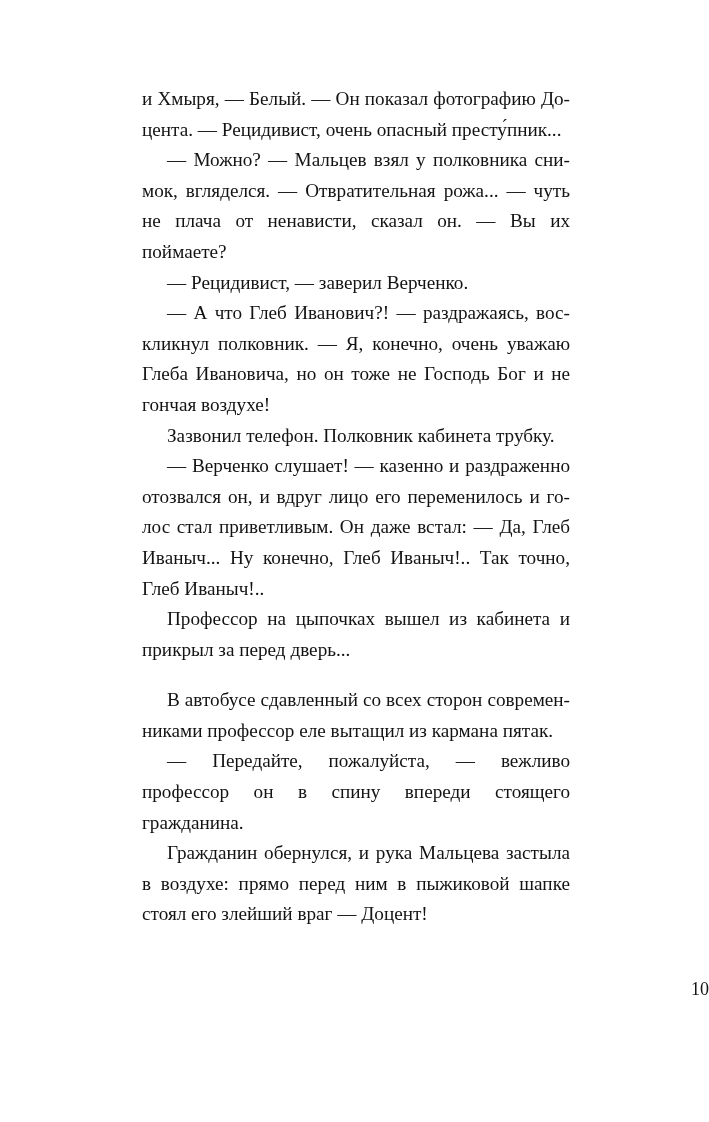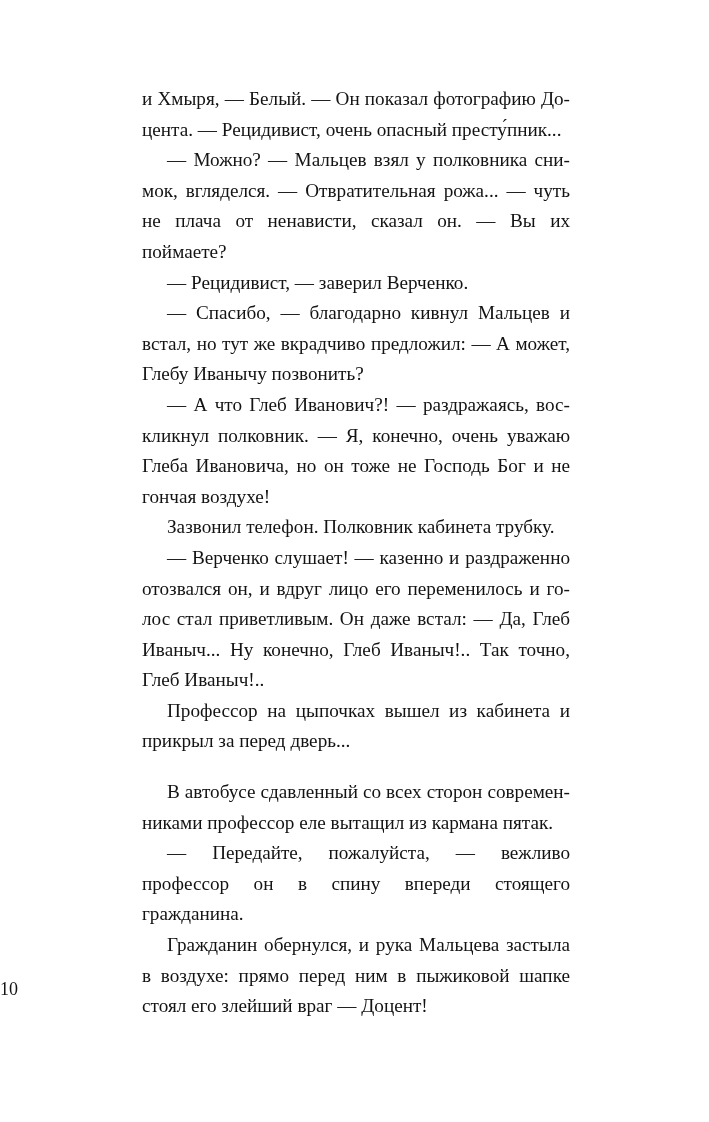--- a/index.html
+++ b/index.html
@@ -42,37 +42,36 @@
     text-indent: 25px;
   }
   p.gap-before {
     margin-top: 20px;
   }
   .folio {
     position: absolute;
     left: 0;
     top: 978px;
     width: 709px;
-    text-align: left;
+    text-align: right;
     font-size: 18px;
     line-height: 22px;
     color: #131313;
     font-family: "Liberation Serif", "DejaVu Serif", serif;
   }
 </style>
 </head>
 <body>
 
 <div class="page">
 
   <div class="text-column">
     <p class="para">и Хмыря, — Белый. — Он показал фотографию До­цента. — Рецидивист, очень опасный престу́пник...</p>
     <p class="para indent">— Можно? — Мальцев взял у полковника сни­мок, вгляделся. — Отвратительная рожа... — чуть не плача от ненависти, сказал он. — Вы их поймаете?</p>
     <p class="para indent">— Рецидивист, — заверил Верченко.</p>
-    <p class="para indent">— Спасибо, — благодарно кивнул Мальцев и встал, но тут же вкрадчиво предложил: — А мо­жет, Глебу Иванычу позвонить?</p>
     <p class="para indent">— А что Глеб Иванович?! — раздражаясь, вос­кликнул полковник. — Я, конечно, очень уважаю Глеба Ивановича, но он тоже не Господь Бог и не гон­чая воздухе!</p>
     <p class="para indent">Зазвонил телефон. Полковник кабинета трубку.</p>
     <p class="para indent">— Верченко слушает! — казенно и раздраженно отозвался он, и вдруг лицо его переменилось и го­лос стал приветливым. Он даже встал: — Да, Глеб Иваныч... Ну конечно, Глеб Иваныч!.. Так точно, Глеб Иваныч!..</p>
     <p class="para indent">Профессор на цыпочках вышел из кабинета и при­крыл за перед дверь...</p>
     <p class="para indent gap-before">В автобусе сдавленный со всех сторон современ­никами профессор еле вытащил из кармана пятак.</p>
     <p class="para indent">— Передайте, пожалуйста, — вежливо профессор он в спину впереди стоящего гражданина.</p>
     <p class="para indent">Гражданин обернулся, и рука Мальцева застыла в воздухе: прямо перед ним в пыжиковой шапке стоял его злейший враг — Доцент!</p>
 
   </div>
 

